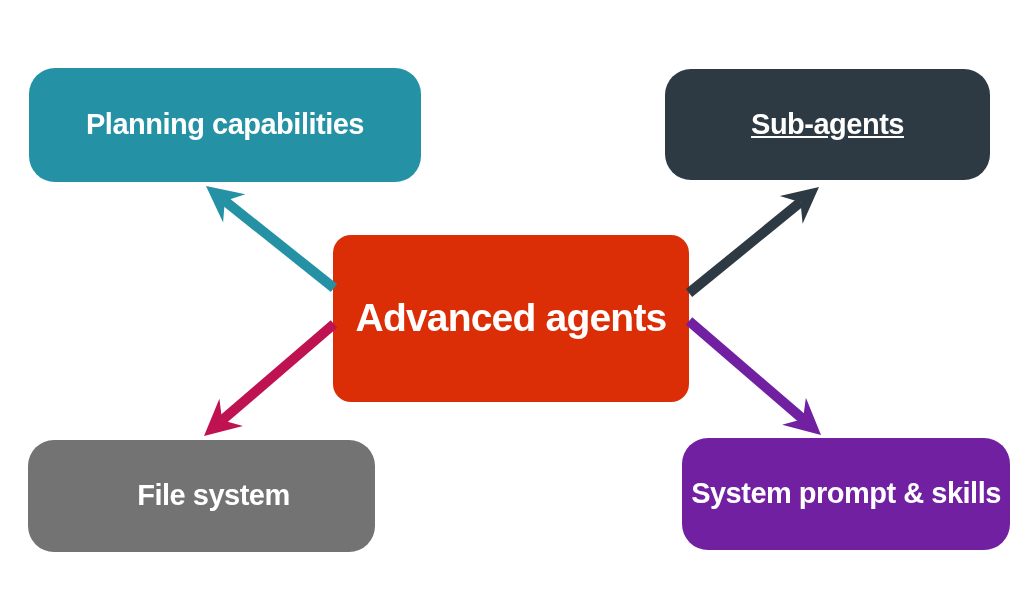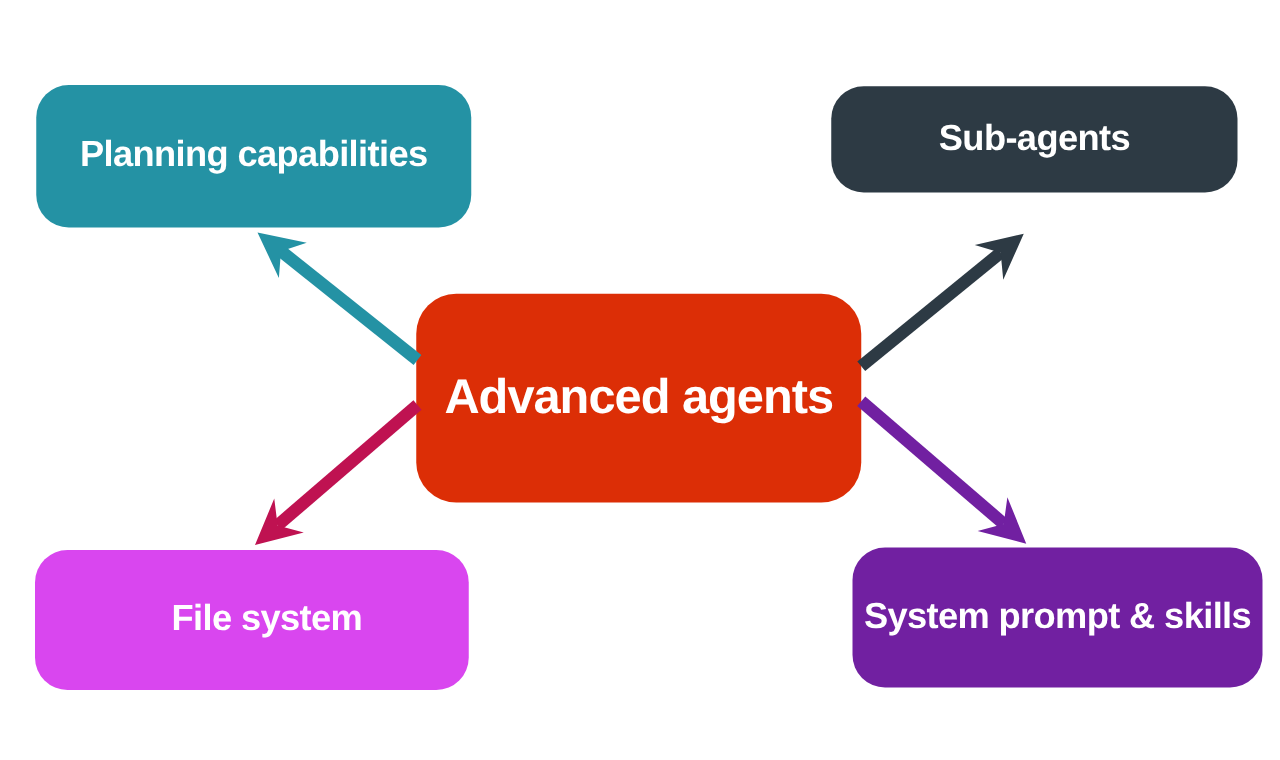--- a/index.html
+++ b/index.html
@@ -25,25 +25,25 @@
     text-align: center;
   }
   .node .label {
     font-weight: 700;
     letter-spacing: -0.5px;
     line-height: 1.1;
     white-space: nowrap;
   }
   .node-outer { border-radius: 26px; }
   .node-outer .label { font-size: 29px; }
-  .node-center { border-radius: 32px; }
+  .node-center { border-radius: 18px; }
   .node-center .label { font-size: 39px; letter-spacing: -0.8px; }
 
-  #node-planning       { left: 29px;  top: 68px;  width: 348px; height: 114px; }
-  #node-subagents      { left: 665px; top: 69px;  width: 325px; height: 85px; }
+  #node-planning       { left: 29px;  top: 68px;  width: 392px; height: 114px; }
+  #node-subagents      { left: 665px; top: 69px;  width: 325px; height: 111px; text-decoration: underline; }
   #node-center         { left: 333px; top: 235px; width: 356px; height: 167px; }
   #node-filesystem     { left: 28px;  top: 440px; width: 347px; height: 112px; }
   #node-systemprompt   { left: 664px; top: 438px; width: 328px; height: 112px; }
 
   .edges-svg {
     position: absolute;
     left: 0; top: 0;
     width: 1024px;
     height: 608px;
     pointer-events: none;
@@ -60,21 +60,21 @@
   </div>
 
   <div class="node node-outer" id="node-subagents" style="background-color: rgb(45, 58, 68);">
     <span class="label">Sub-agents</span>
   </div>
 
   <div class="node node-center" id="node-center" style="background-color: rgb(220, 46, 6);">
     <span class="label">Advanced agents</span>
   </div>
 
-  <div class="node node-outer" id="node-filesystem" style="background-color: #d946ef; padding-left: 24px;">
+  <div class="node node-outer" id="node-filesystem" style="background-color: #737373; padding-left: 24px;">
     <span class="label">File system</span>
   </div>
 
   <div class="node node-outer" id="node-systemprompt" style="background-color: rgb(113, 32, 161); margin-left: 18px;">
     <span class="label">System prompt &amp; skills</span>
   </div>
 
   <svg class="edges-svg" viewBox="0 0 1024 608" xmlns="http://www.w3.org/2000/svg">
 
     <g>

